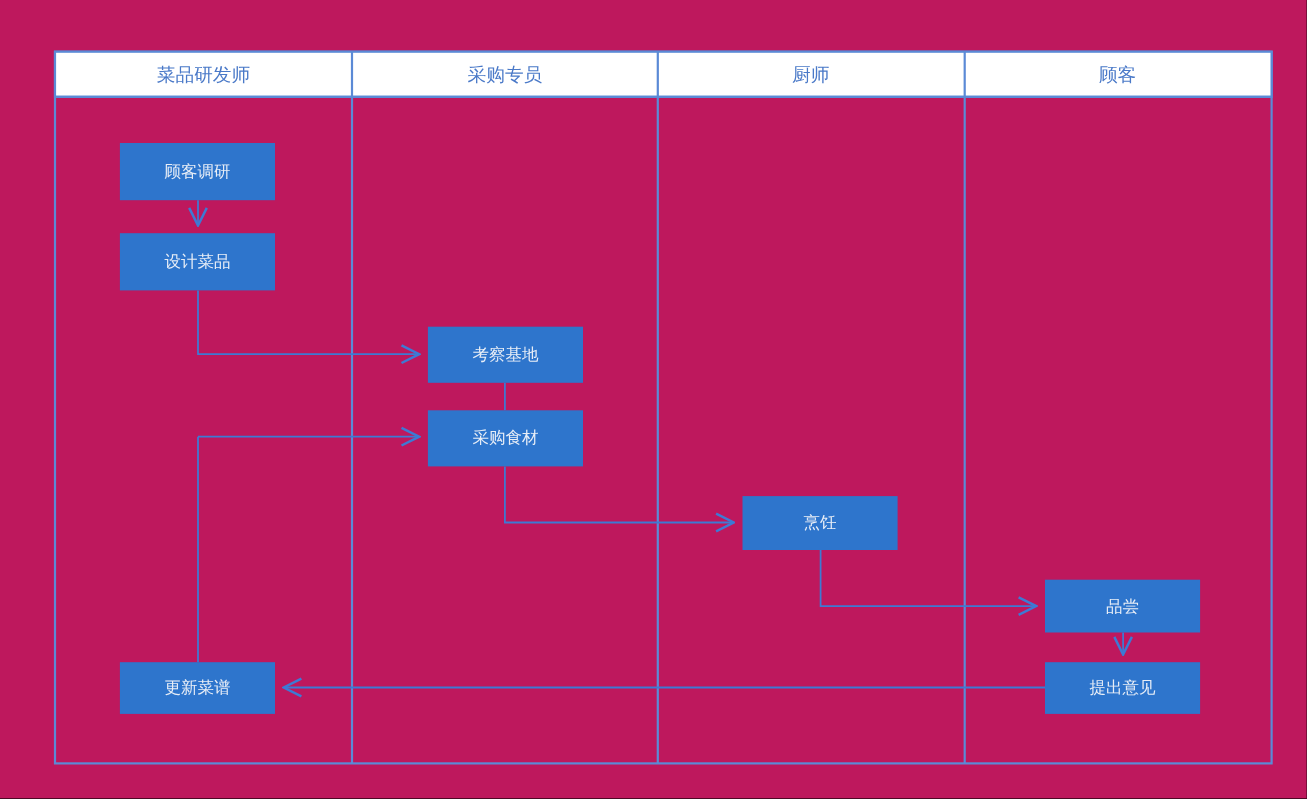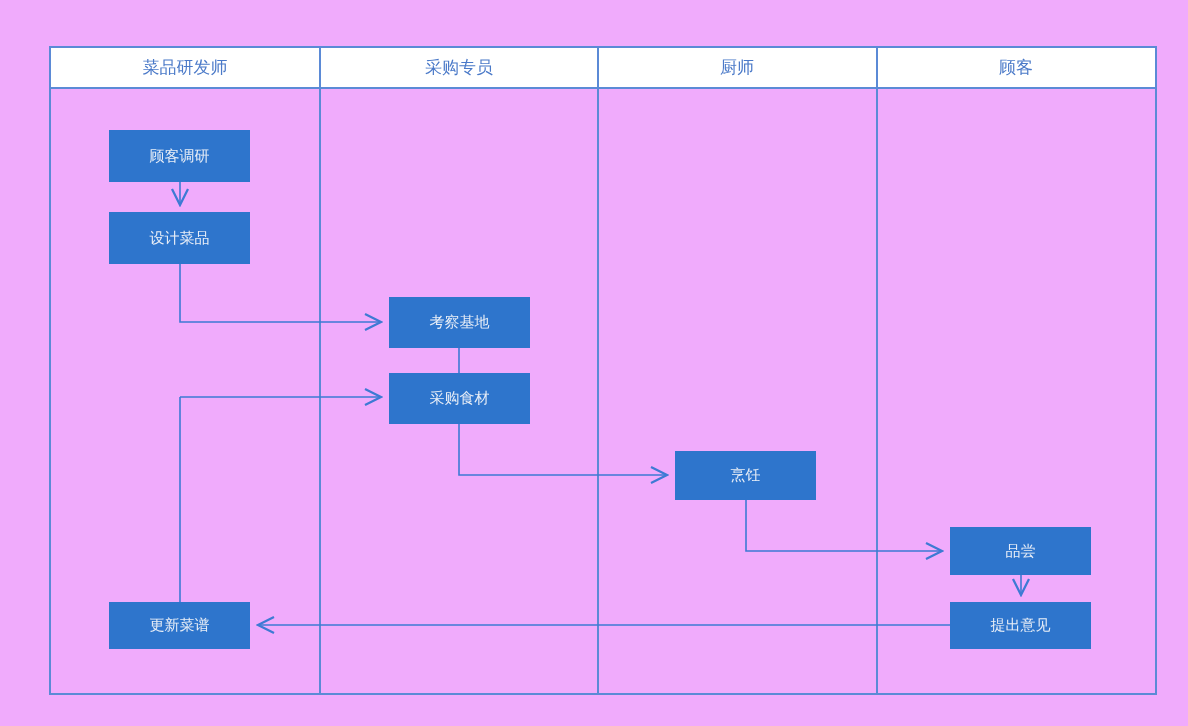--- a/index.html
+++ b/index.html
@@ -8,21 +8,21 @@
     background: #000000;
     width: 1188px;
     height: 726px;
     overflow: hidden;
     font-family: "Liberation Sans", "DejaVu Sans", sans-serif;
   }
   #canvas {
     position: relative;
     width: 1188px;
     height: 726px;
-    background: #f0abfc;
+    background: #be185d;
   }
   svg.diagram {
     position: absolute;
     left: 0;
     top: 0;
     width: 1188px;
     height: 726px;
   }
   .lane-header-text {
     font-size: 17px;

